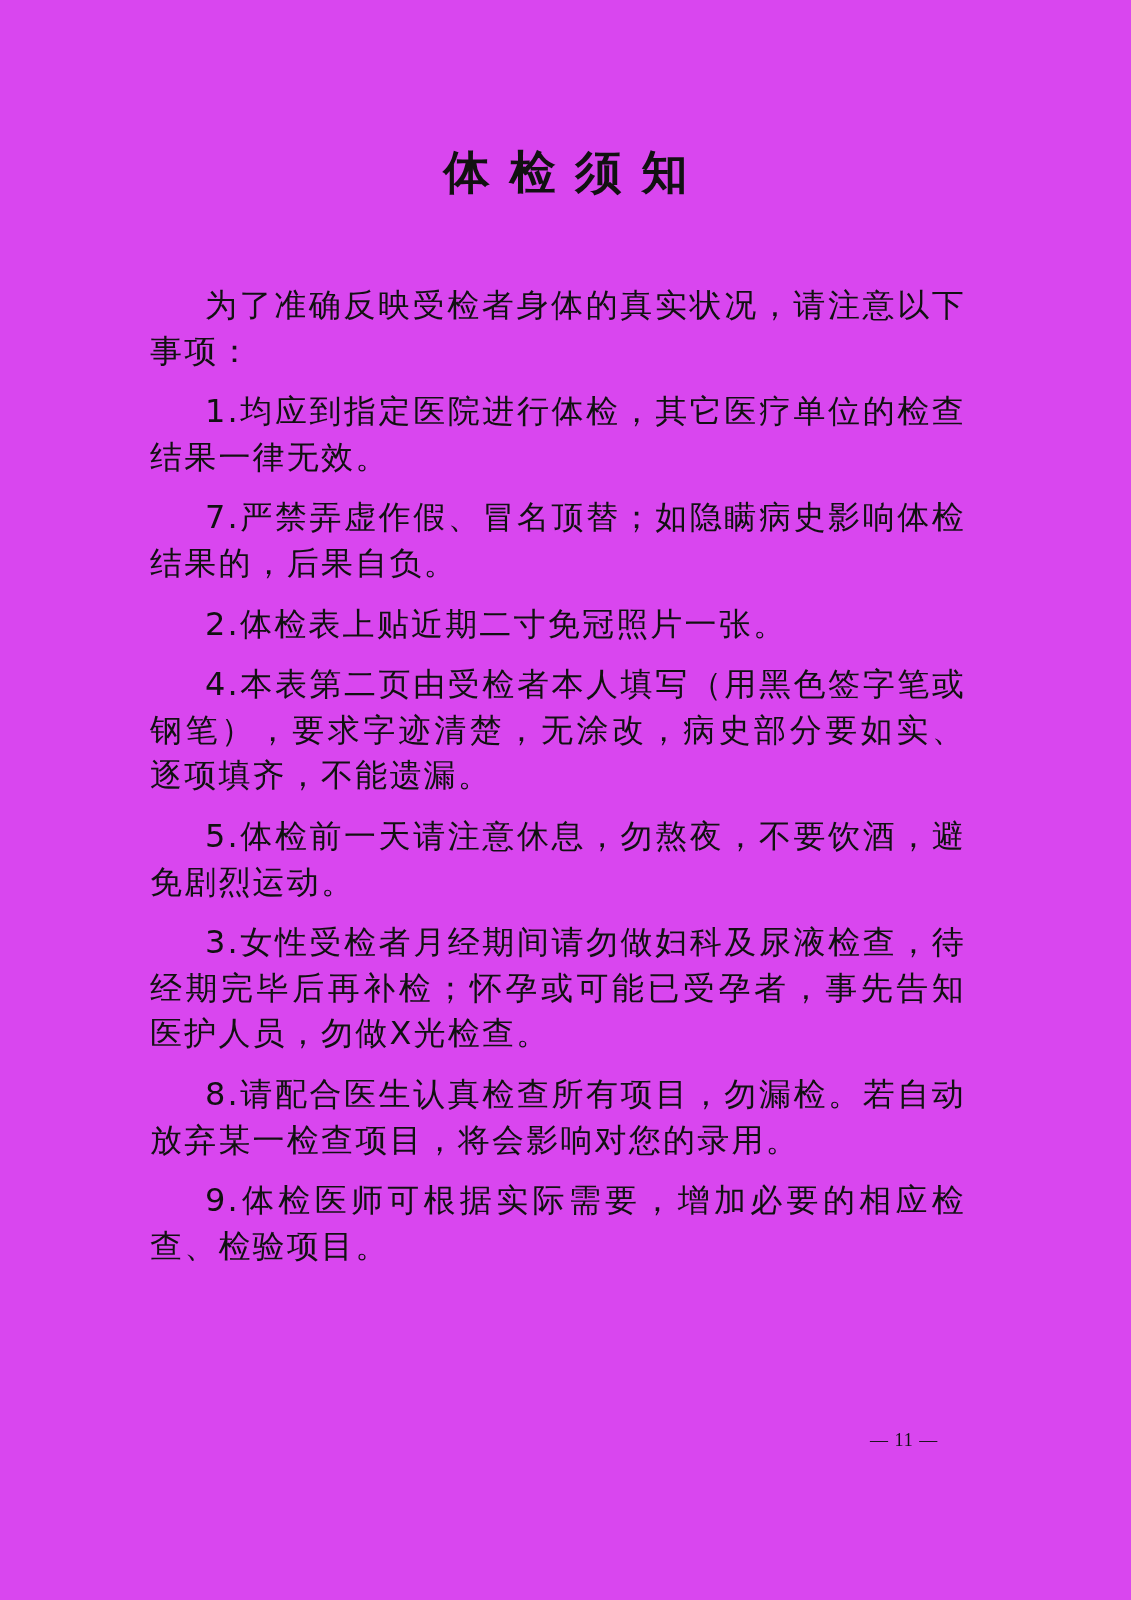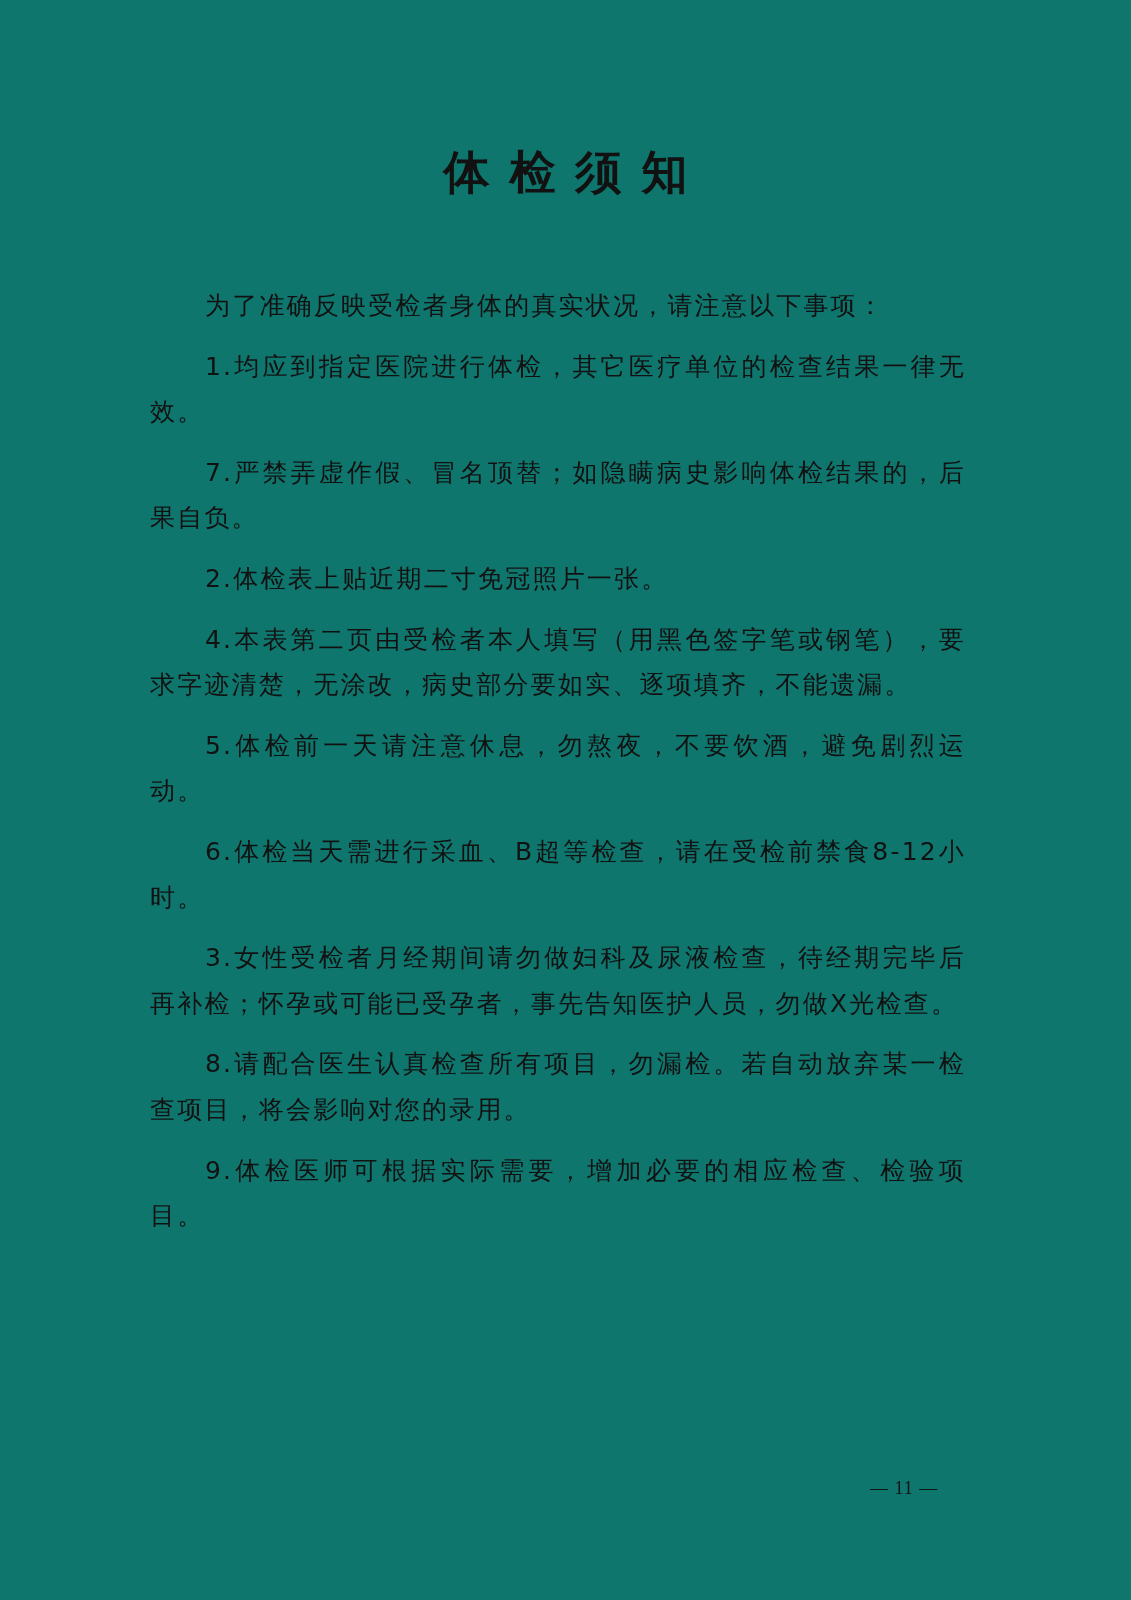--- a/index.html
+++ b/index.html
@@ -13,76 +13,74 @@
       position: relative;
       overflow: hidden;
       color: #111111;
       font-family: "DejaVu Serif", "Liberation Serif", serif;
     }
     .page {
       position: absolute;
       left: 0; top: 0;
       width: 1131px;
       height: 1600px;
-      background: #0f766e;
+      background: #d946ef;
     }
     .title {
       position: absolute;
       left: 0;
       width: 1131px;
       top: 142px;
       text-align: center;
       font-size: 46px;
       font-weight: bold;
       letter-spacing: 20px;
       line-height: 60px;
       font-family: "DejaVu Sans", "Liberation Sans", sans-serif;
       padding-left: 20px;
       box-sizing: border-box;
     }
     .body-text {
       position: absolute;
       left: 150px;
       top: 283px;
       width: 816px;
-      font-size: 25px;
+      font-size: 32px;
       line-height: 45.6px;
       letter-spacing: 2.2px;
       font-family: "DejaVu Sans", "Liberation Sans", sans-serif;
     }
     .para {
       margin: 0 0 15px 0;
       text-indent: 55px;
       text-align: justify;
       text-align-last: left;
     }
     .page-number {
       position: absolute;
       top: 1430px;
       left: 870px;
       font-size: 18px;
       font-family: "Liberation Serif", "DejaVu Serif", serif;
       letter-spacing: 1px;
       white-space: nowrap;
-      margin-top: 48px;
     }
   </style>
 </head>
 <body>
 
 <div class="page">
   <div class="title">体检须知</div>
 
   <div class="body-text">
     <p class="para">为了准确反映受检者身体的真实状况，请注意以下事项：</p>
     <p class="para">1.均应到指定医院进行体检，其它医疗单位的检查结果一律无效。</p>
     <p class="para">7.严禁弄虚作假、冒名顶替；如隐瞒病史影响体检结果的，后果自负。</p>
     <p class="para">2.体检表上贴近期二寸免冠照片一张。</p>
     <p class="para">4.本表第二页由受检者本人填写（用黑色签字笔或钢笔），要求字迹清楚，无涂改，病史部分要如实、逐项填齐，不能遗漏。</p>
     <p class="para">5.体检前一天请注意休息，勿熬夜，不要饮酒，避免剧烈运动。</p>
-    <p class="para">6.体检当天需进行采血、B超等检查，请在受检前禁食8-12小时。</p>
     <p class="para">3.女性受检者月经期间请勿做妇科及尿液检查，待经期完毕后再补检；怀孕或可能已受孕者，事先告知医护人员，勿做X光检查。</p>
     <p class="para">8.请配合医生认真检查所有项目，勿漏检。若自动放弃某一检查项目，将会影响对您的录用。</p>
     <p class="para">9.体检医师可根据实际需要，增加必要的相应检查、检验项目。</p>
   </div>
 
   <div class="page-number">— 11 —</div>
 </div>
 
 </body></html>

